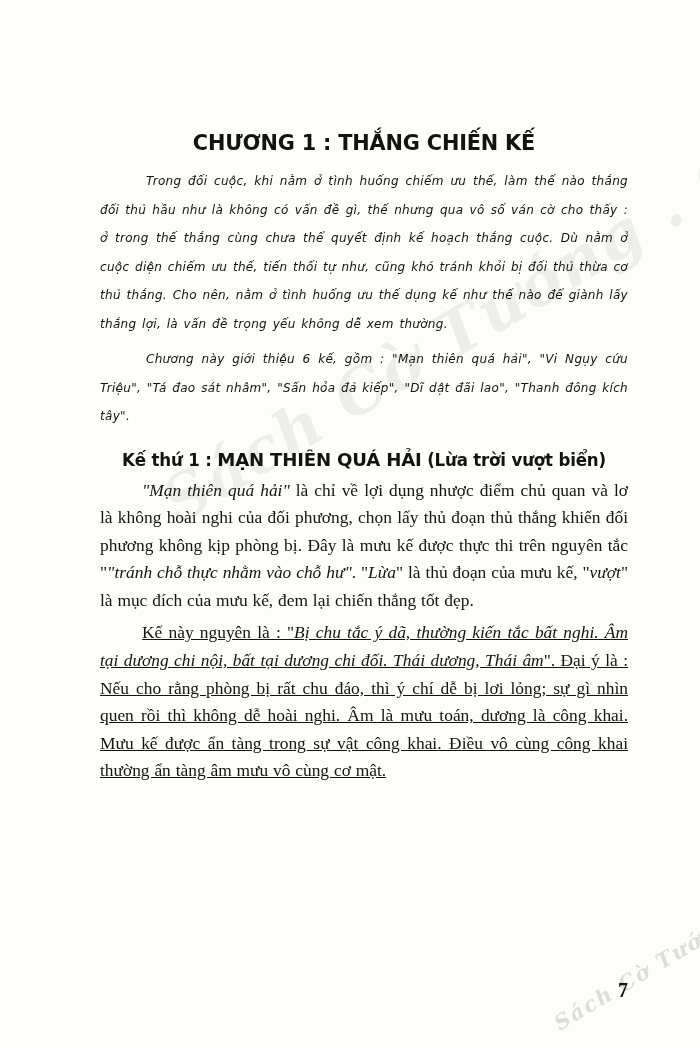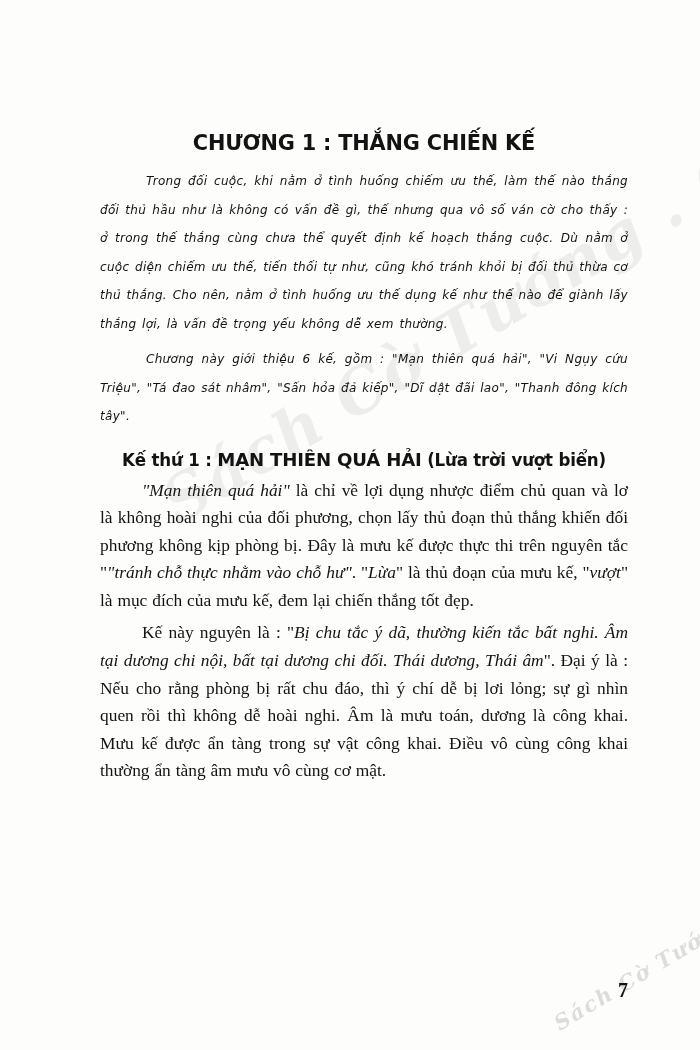--- a/index.html
+++ b/index.html
@@ -109,20 +109,21 @@
     line-height: 27.6px;
     text-align: justify;
     word-spacing: 0.5px;
   }
   .body-block p {
     margin: 0 0 1px 0;
     text-indent: 42px;
   }
   .body-block p.tight {
     margin-top: 5px;
+    text-decoration: underline;
   }
   .body-block i {
     font-style: italic;
   }
 
   
   .page-number {
     position: absolute;
     left: 618px;
     top: 979px;

